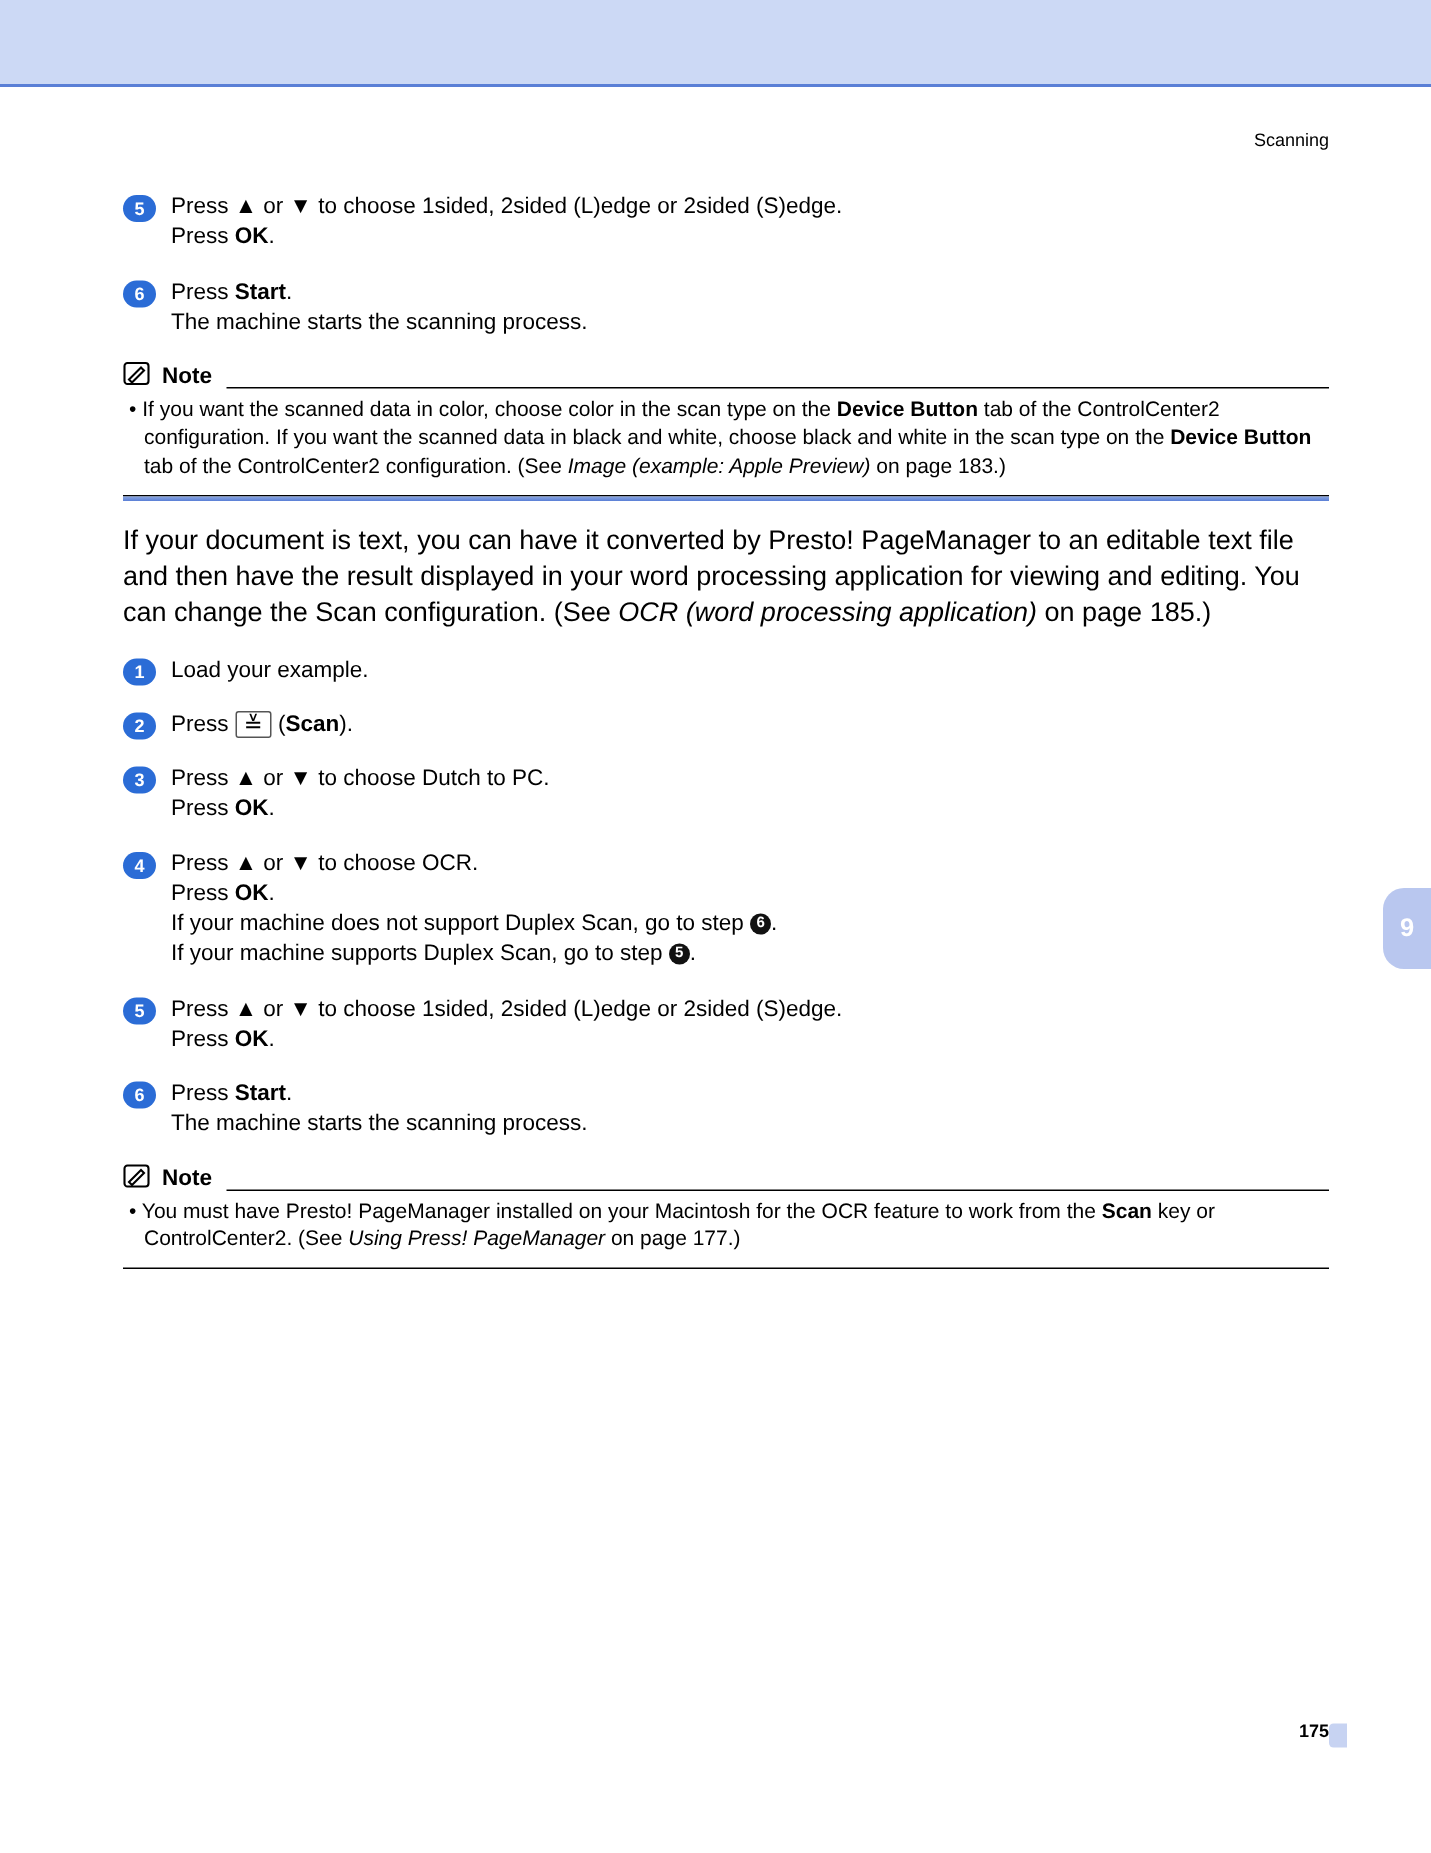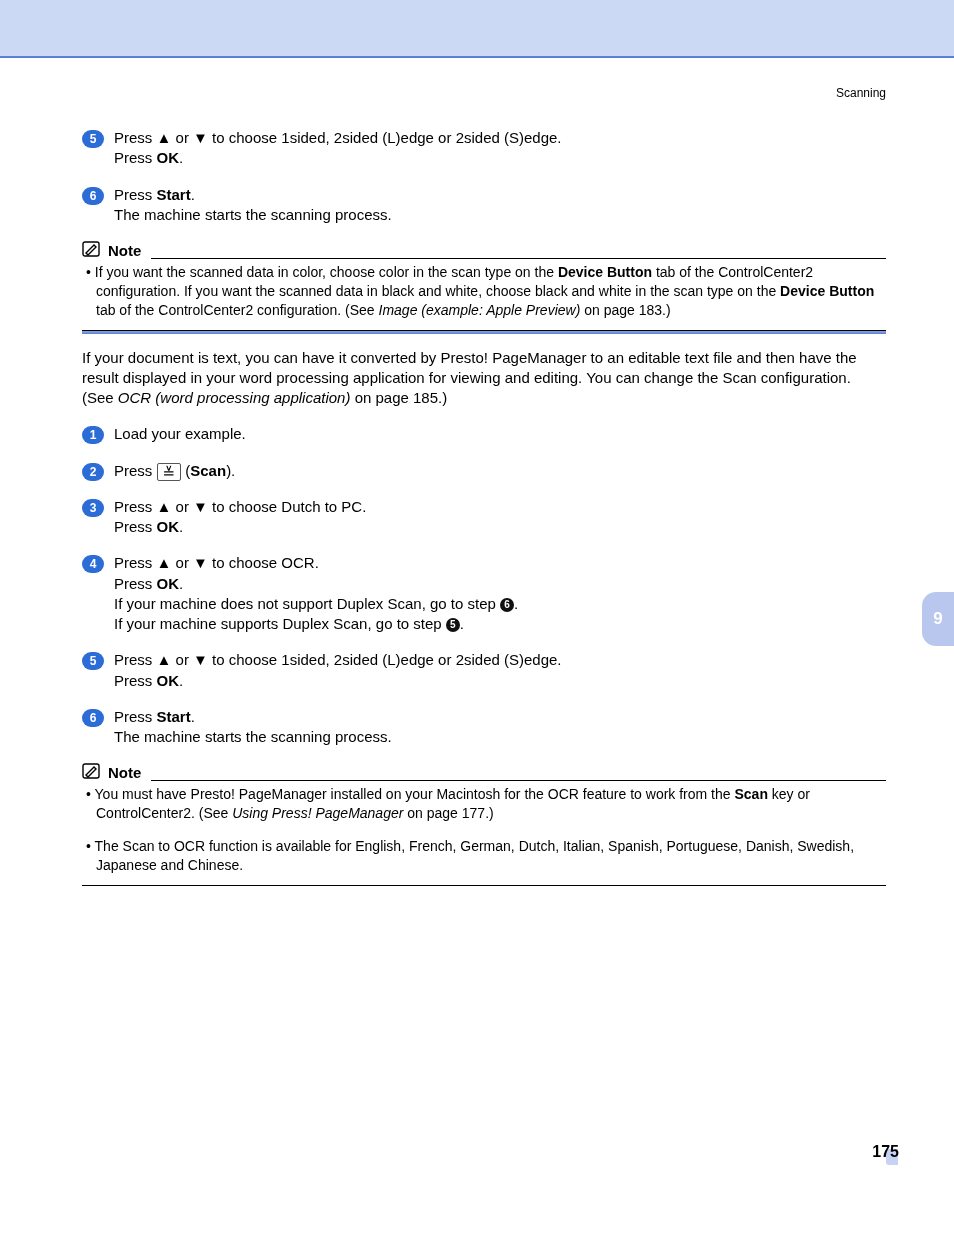--- a/index.html
+++ b/index.html
@@ -15,24 +15,24 @@
   .note-block{margin:10px 0 0}
   .note-heading{display:flex;align-items:flex-end;font-weight:bold;font-size:15px;margin-bottom:4px}
   .note-heading .pencil{margin-right:6px}
   .note-heading .rule{flex:1;border-bottom:1px solid #000;margin-left:10px;height:0;margin-top:2px}
   .note-block ul{margin:4px 0 0;padding:0;list-style:none}
   .note-block li{font-size:14px;line-height:1.35;margin:0 0 14px;padding-left:14px;text-indent:-10px}
   .note-block li::before{content:"• "}
   .note-rule-end{border-bottom:1px solid #000;height:0;margin-top:-4px}
   .section-title{font-size:22px;font-weight:bold;margin:28px 0 4px}
   .section-rule{height:3px;background:linear-gradient(#8aa6e0,#5a7fd6);margin-bottom:14px}
-  .para{font-size:15px;line-height:1.35;margin-bottom:16px}
+  .para{font-size:18px;line-height:1.35;margin-bottom:16px}
   i{font-style:italic}
   .side-tab{position:absolute;right:0;top:592px;width:32px;height:54px;background:#b9c7ef;border-radius:14px 0 0 14px;color:#fff;font-weight:bold;font-size:17px;display:flex;align-items:center;justify-content:center}
-  .pagenum{position:absolute;right:55px;bottom:74px;font-size:16px;font-weight:bold}
+  .pagenum{position:absolute;right:68px;bottom:74px;font-size:12px;font-weight:bold}
   .pagenum-tab{position:absolute;right:56px;bottom:70px;width:12px;height:16px;background:#c7d3f2;border-radius:3px 0 0 3px}
   .scan-glyph{display:inline-block;border:1px solid #555;padding:1px 5px 0;vertical-align:middle;line-height:1;border-radius:2px;font-size:15px}
   .inline-dot{display:inline-block;width:14px;height:14px;border-radius:7px;background:#111;color:#fff;font-size:10px;font-weight:bold;text-align:center;line-height:14px;vertical-align:middle}
   svg.pencil{width:20px;height:18px}
 </style>
 </head>
 <body>
 
 <div class="page">
   <div class="topbar"></div>
@@ -127,21 +127,20 @@
       <div class="note-heading">
         <svg class="pencil" viewBox="0 0 20 18">
             <rect x="1" y="1" width="16" height="14" rx="2" fill="none" stroke="#000" stroke-width="1.4"></rect>
             <path d="M4 12 L12 4 L14 6 L6 14 Z" fill="none" stroke="#000" stroke-width="1.4"></path>
           </svg>
         <span>Note</span>
         <span class="rule"></span>
       </div>
       <ul>
           <li><span>You must have Presto! PageManager installed on your Macintosh for the OCR feature to work from the </span><b>Scan</b><span> key or ControlCenter2. (See </span><i>Using Press! PageManager</i><span> on page 177.)</span></li>
-          <li><span>The Scan to OCR function is available for English, French, German, Dutch, Italian, Spanish, Portuguese, Danish, Swedish, Japanese and Chinese.</span></li>
         </ul>
       <div class="note-rule-end"></div>
     </div>
 
   </div>
 
   <div class="pagenum-tab"></div>
   <div class="pagenum">175</div>
 </div>
 

